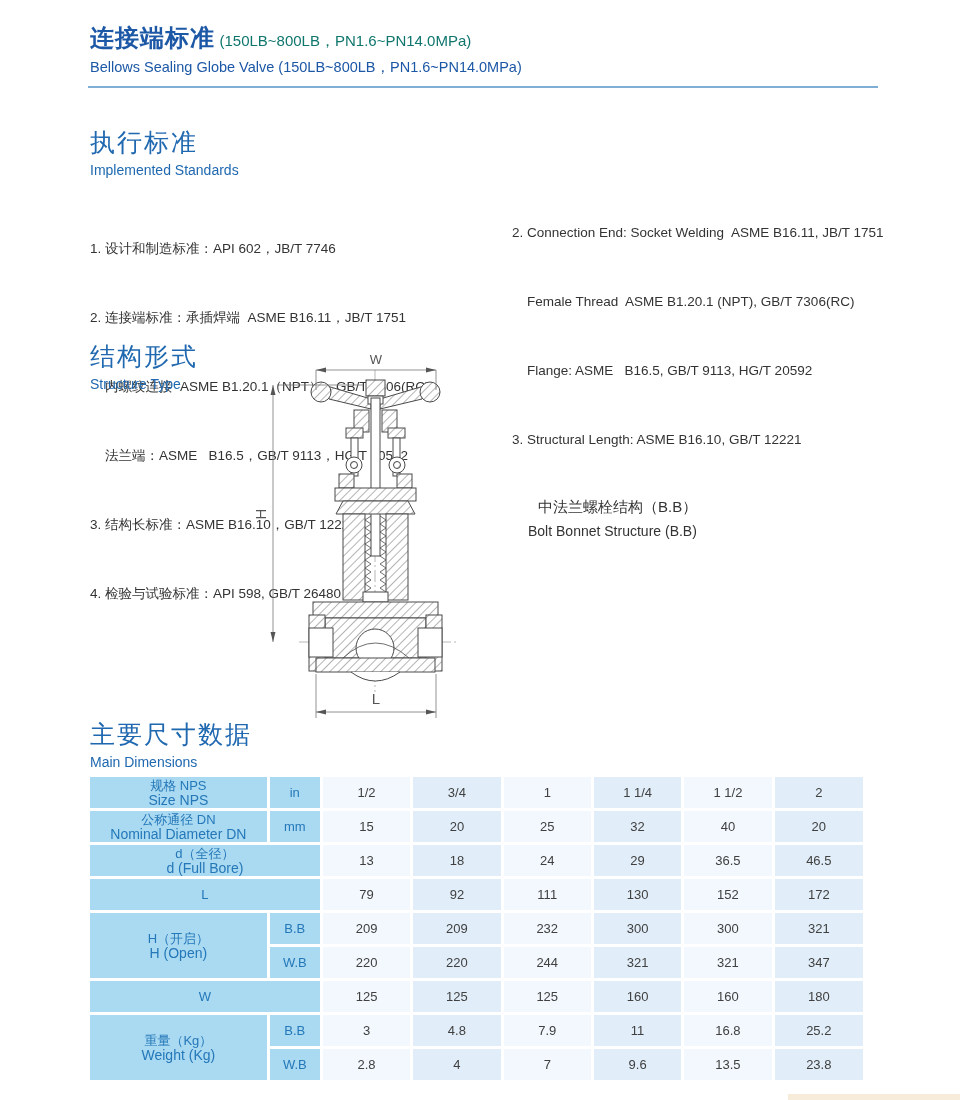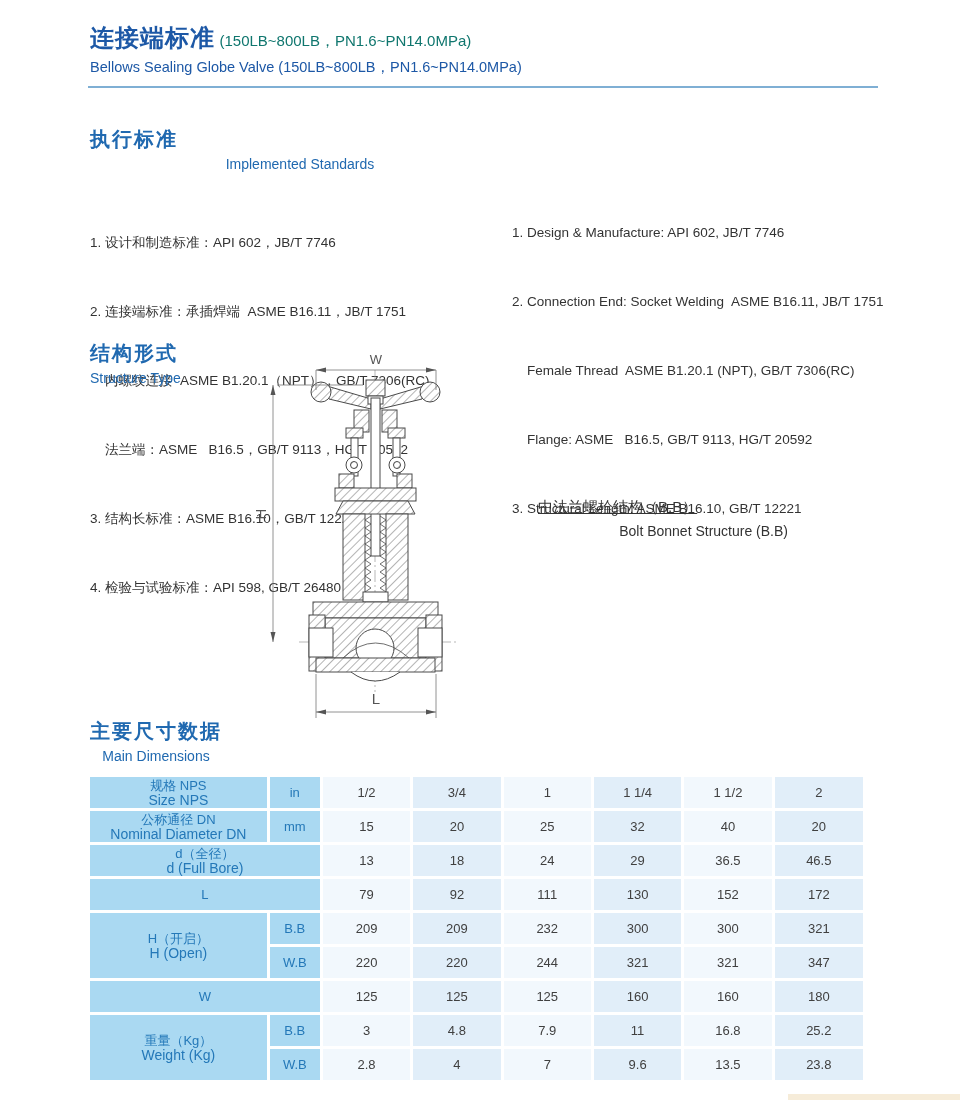--- a/index.html
+++ b/index.html
@@ -10,31 +10,31 @@
   }
   .abs{position:absolute;}
 
   
   .title-zh{font-size:24px;font-weight:bold;color:#1d58a6;letter-spacing:1px;}
   .title-suffix{font-size:15px;font-weight:normal;color:#0f766e;}
   .title-en{font-size:14.5px;color:#1d58a6;margin-top:4px;}
   .hr{height:2px;background:#7fafd4;}
 
   
-  .sec-zh{font-size:20px;font-weight:bold;color:#2069b0;letter-spacing:2px;}
-  .sec-en{font-size:14px;color:#2069b0;margin-top:3px;text-align:center;}
+  .sec-zh{font-size:25px;font-weight:normal;color:#2069b0;letter-spacing:2px;}
+  .sec-en{font-size:14px;color:#2069b0;margin-top:3px;}
 
   
   .std-list{font-size:13.5px;color:#333;line-height:23px;white-space:pre;}
   .std-item{height:23px;}
   .std-item.indent{padding-left:15px;}
 
   
-  .caption-zh{font-size:15px;color:#333;padding-left:10px;text-decoration:underline;}
-  .caption-en{font-size:14px;color:#333;margin-top:6px;text-align:right;}
+  .caption-zh{font-size:15px;color:#333;padding-left:10px;}
+  .caption-en{font-size:14px;color:#333;margin-top:6px;}
 
   
   table.dims{border-collapse:separate;border-spacing:3px;table-layout:fixed;}
   table.dims td{
     height:31px;text-align:center;vertical-align:middle;
     font-size:13px;padding:0;
   }
   td.lab{background:#aad9f2;color:#2478b8;line-height:15px;font-size:12.5px;}
   td.lab .l2{font-size:14px;}
   td.d0{background:#f2f8fd;color:#404040;font-size:13.5px;}
@@ -63,21 +63,20 @@
     <div class="std-item">1. 设计和制造标准：API 602，JB/T 7746</div>
     <div class="std-item">2. 连接端标准：承插焊端  ASME B16.11，JB/T 1751</div>
     <div class="std-item indent">内螺纹连接  ASME B1.20.1（NPT），GB/T 7306(RC)</div>
     <div class="std-item indent">法兰端：ASME   B16.5，GB/T 9113，HG/T 20592</div>
     <div class="std-item">3. 结构长标准：ASME B16.10，GB/T 12221</div>
     <div class="std-item">4. 检验与试验标准：API 598, GB/T 26480</div>
   </div>
 </div>
 <div class="abs" style="left:512px;top:175px;width:400px;">
   <div class="std-list">
-    <div class="std-item">1. Design &amp; Manufacture: API 602, JB/T 7746</div>
     <div class="std-item">2. Connection End: Socket Welding  ASME B16.11, JB/T 1751</div>
     <div class="std-item indent">Female Thread  ASME B1.20.1 (NPT), GB/T 7306(RC)</div>
     <div class="std-item indent">Flange: ASME   B16.5, GB/T 9113, HG/T 20592</div>
     <div class="std-item">3. Structural Length: ASME B16.10, GB/T 12221</div>
   </div>
 </div>
 
 <div class="abs" style="left:90px;top:340px;">
   <div class="sec-zh">结构形式</div>
   <div class="sec-en">Structure Type</div>

